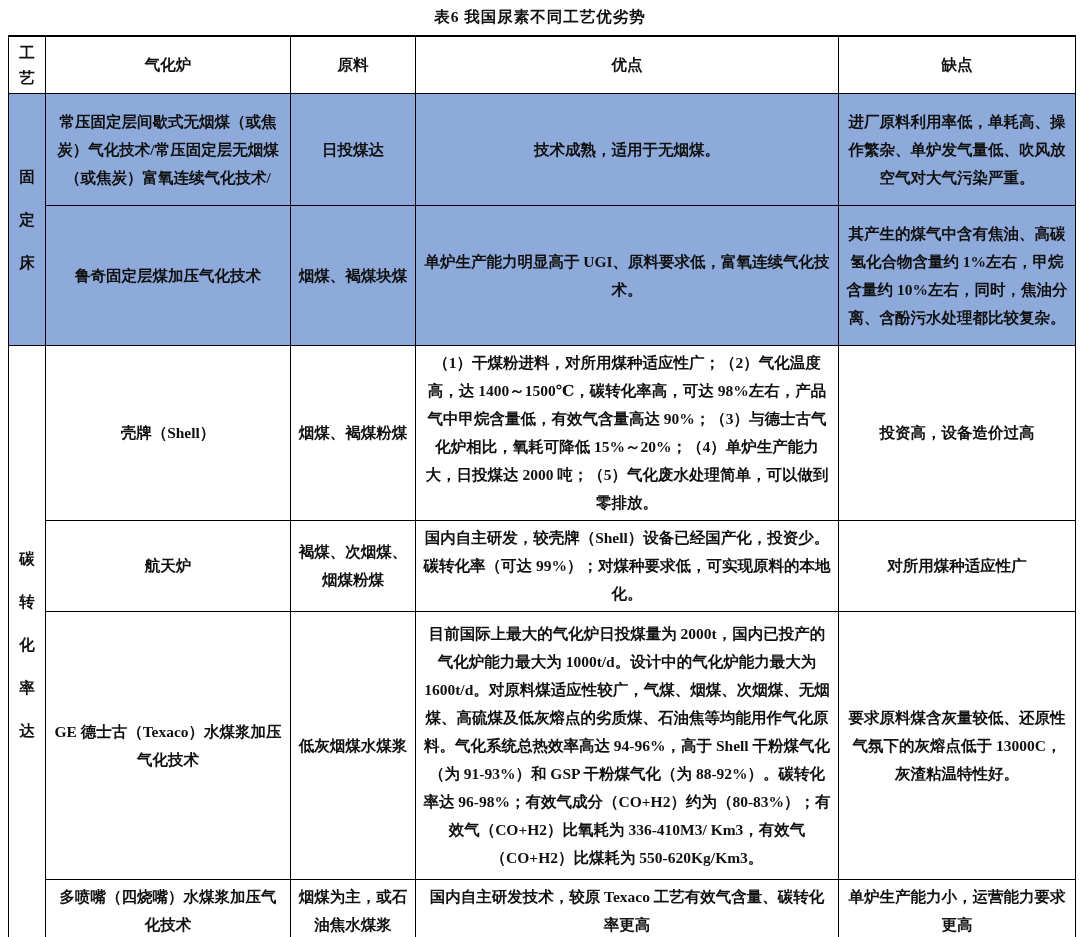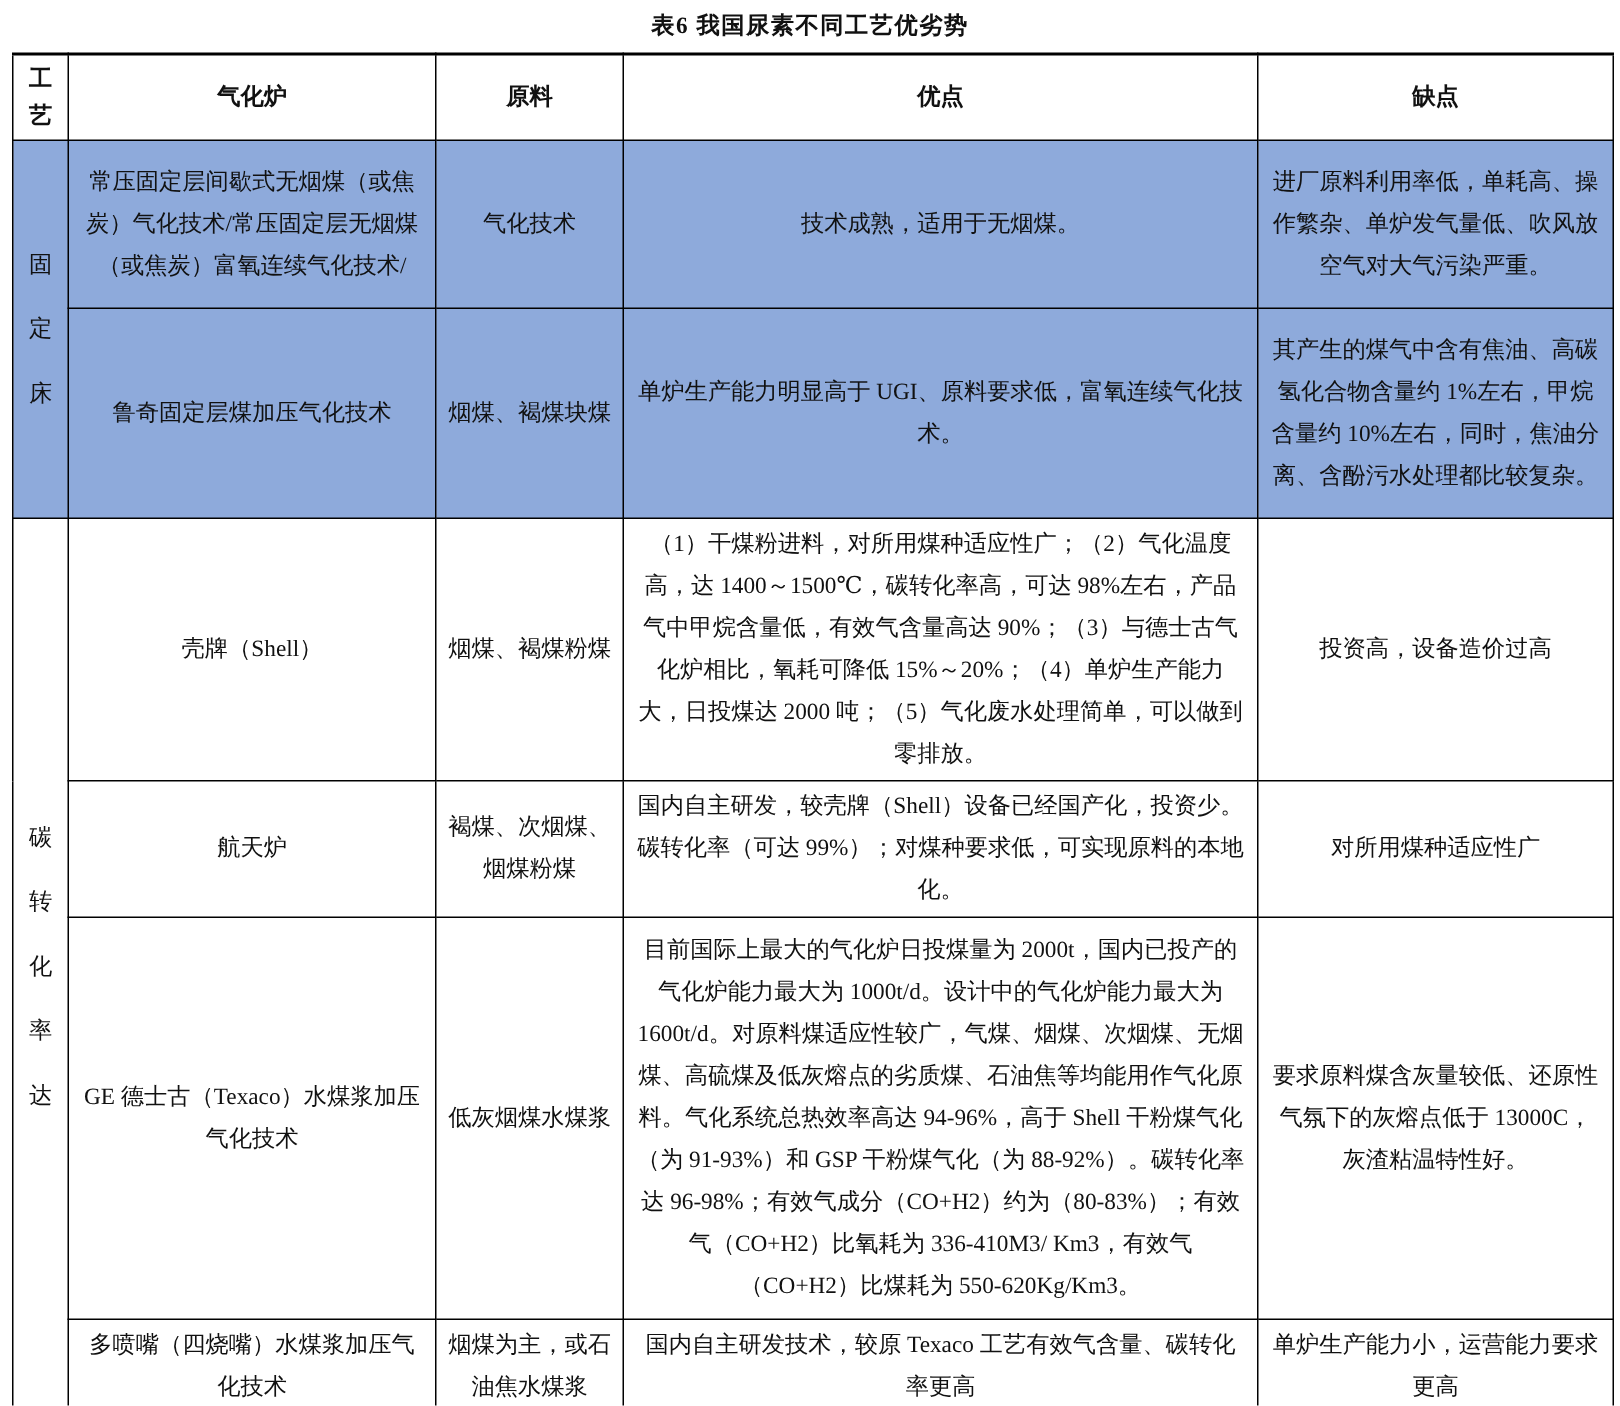--- a/index.html
+++ b/index.html
@@ -14,21 +14,21 @@
     letter-spacing:1px;
   }
   table.main{
     margin-left:8px;width:1067px;table-layout:fixed;
     border-collapse:collapse;
     border-top:2.5px solid #000;border-bottom:2.5px solid #000;
   }
   table.main td, table.main th{
     border:1px solid #000;
     text-align:center;vertical-align:middle;
-    font-size:15.5px;font-weight:normal;
+    font-size:15.5px;font-weight:bold;
     line-height:28px;
     padding:3px 7px;
     color:#111111;
     word-break:break-word;
   }
   table.main th{font-weight:bold;}
   tr.h53{height:53px;}
   tr.h112{height:112px;}
   tr.h140{height:140px;}
   tr.h160{height:160px;}
@@ -66,21 +66,21 @@
       <th>优点</th>
       <th>缺点</th>
     </tr>
   </thead>
   <tbody>
     <tr class="h112 hl">
       <td rowspan="2" class="hl">
           <div class="vert">固定床</div>
         </td>
       <td>常压固定层间歇式无烟煤（或焦炭）气化技术/常压固定层无烟煤（或焦炭）富氧连续气化技术/</td>
-      <td>气化技术</td>
+      <td>日投煤达</td>
       <td>技术成熟，适用于无烟煤。</td>
       <td>进厂原料利用率低，单耗高、操作繁杂、单炉发气量低、吹风放空气对大气污染严重。</td>
     </tr>
     <tr class="h140 hl">
       <td>鲁奇固定层煤加压气化技术</td>
       <td>烟煤、褐煤块煤</td>
       <td>单炉生产能力明显高于 UGI、原料要求低，富氧连续气化技术。</td>
       <td>其产生的煤气中含有焦油、高碳氢化合物含量约 1%左右，甲烷含量约 10%左右，同时，焦油分离、含酚污水处理都比较复杂。</td>
     </tr>
     <tr class="h160">

